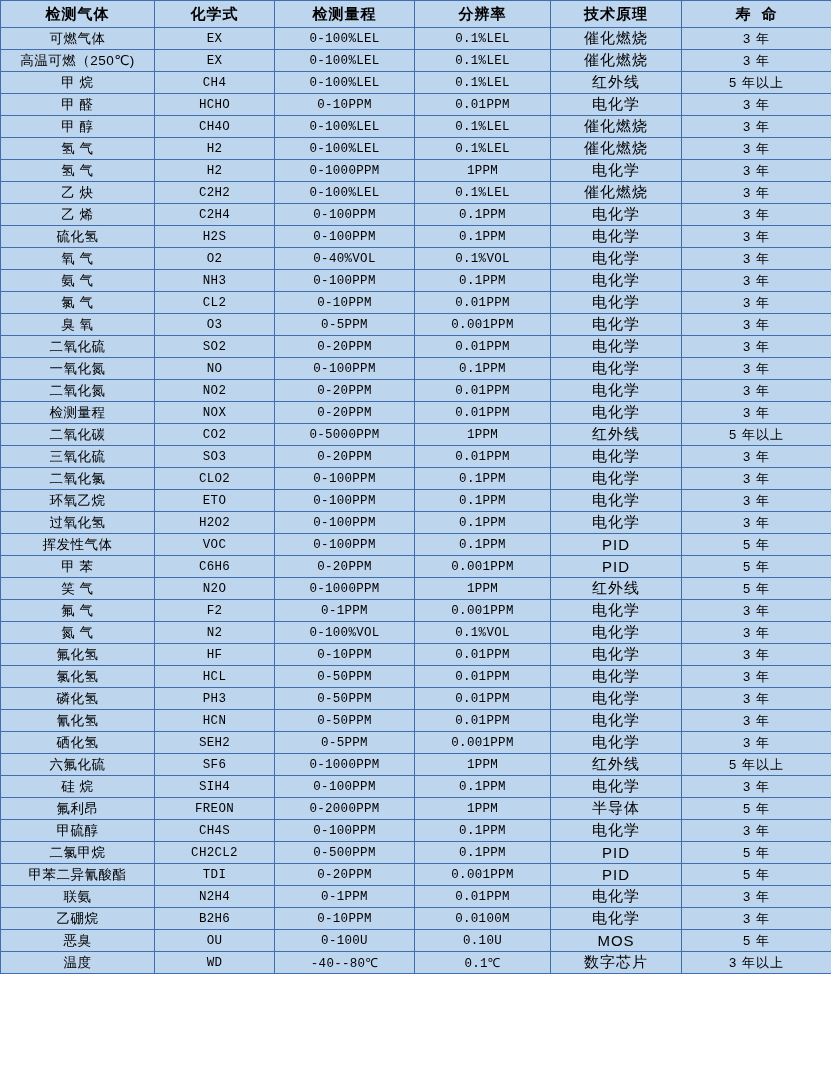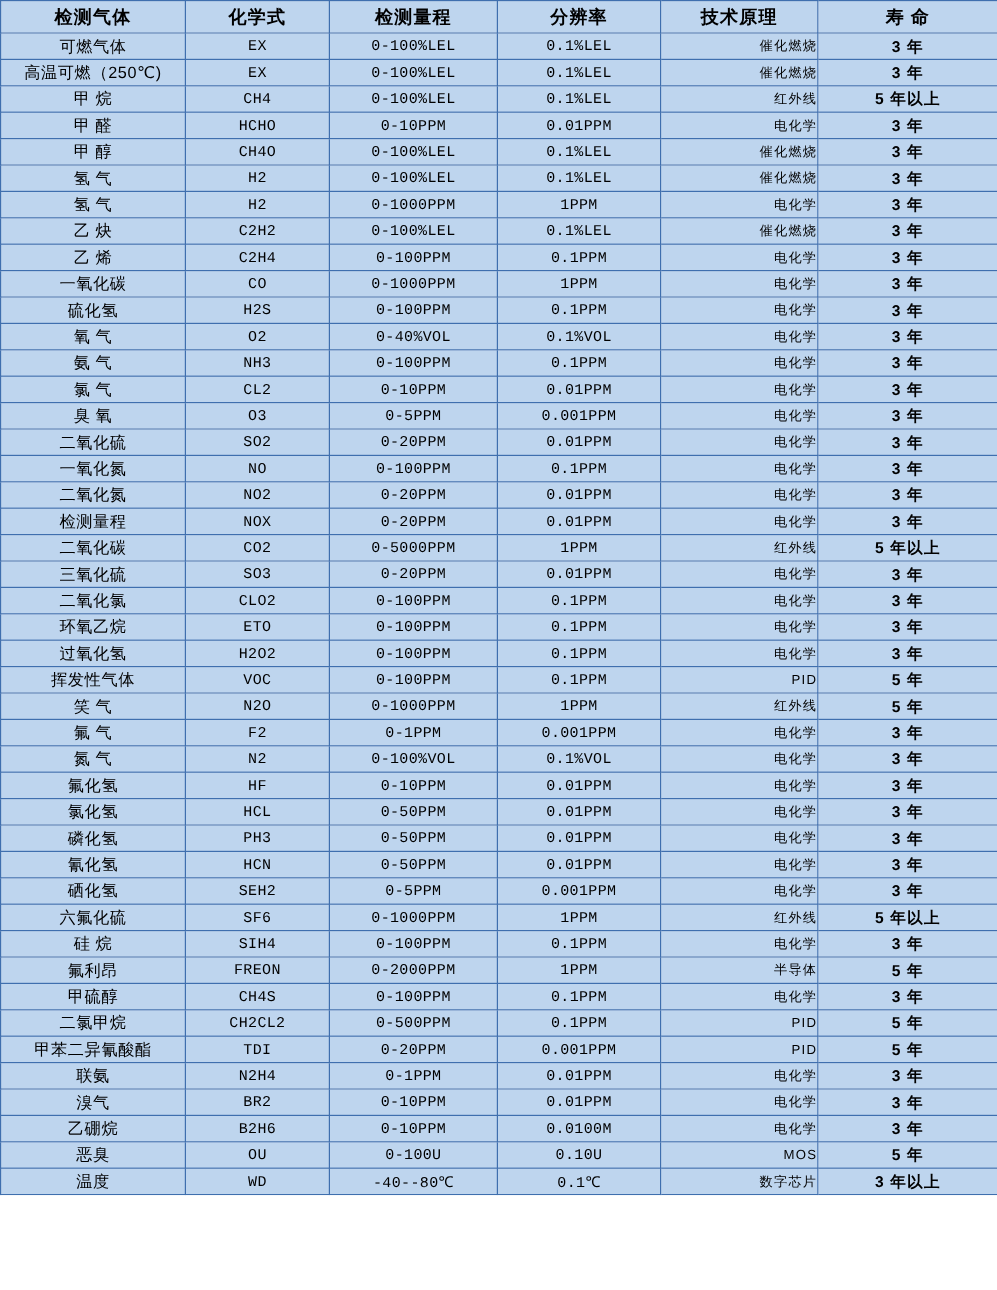--- a/index.html
+++ b/index.html
@@ -32,44 +32,42 @@
     color: #000000;
     padding: 0;
     overflow: hidden;
     white-space: nowrap;
   }
   table.gas-table thead th {
     height: 26px;
     font-size: 15px;
     font-weight: bold;
     letter-spacing: 1px;
-    font-family: Liberation Serif, serif;
+    font-family: Liberation Mono, monospace;
   }
   table.gas-table tbody td {
     height: 21px;
     font-size: 13px;
   }
   table.gas-table tbody td.name {
     font-size: 13.5px;
     letter-spacing: 0.5px;
   }
   table.gas-table tbody td.mono {
     font-family: "Liberation Mono", "DejaVu Sans Mono", monospace;
     font-size: 12.5px;
     letter-spacing: 0.3px;
   }
   table.gas-table tbody td.cn {
-    font-size: 11px;
+    font-size: 15px;
     letter-spacing: 1px;
-    text-align: right;
   }
   table.gas-table tbody td.life {
     font-size: 13px;
     letter-spacing: 1px;
-    font-weight: bold;
   }
 </style>
 </head>
 <body>
 
 <table class="gas-table">
   <colgroup>
     <col class="c0">
       <col class="c1">
       <col class="c2">
@@ -154,28 +152,20 @@
       </tr>
       <tr>
         <td class="name">乙 烯</td>
         <td class="mono">C2H4</td>
         <td class="mono">0-100PPM</td>
         <td class="mono">0.1PPM</td>
         <td class="cn">电化学</td>
         <td class="life">3 年</td>
       </tr>
       <tr>
-        <td class="name">一氧化碳</td>
-        <td class="mono">CO</td>
-        <td class="mono">0-1000PPM</td>
-        <td class="mono">1PPM</td>
-        <td class="cn">电化学</td>
-        <td class="life">3 年</td>
-      </tr>
-      <tr>
         <td class="name">硫化氢</td>
         <td class="mono">H2S</td>
         <td class="mono">0-100PPM</td>
         <td class="mono">0.1PPM</td>
         <td class="cn">电化学</td>
         <td class="life">3 年</td>
       </tr>
       <tr>
         <td class="name">氧 气</td>
         <td class="mono">O2</td>
@@ -282,20 +272,28 @@
       </tr>
       <tr>
         <td class="name">挥发性气体</td>
         <td class="mono">VOC</td>
         <td class="mono">0-100PPM</td>
         <td class="mono">0.1PPM</td>
         <td class="cn">PID</td>
         <td class="life">5 年</td>
       </tr>
       <tr>
+        <td class="name">甲 苯</td>
+        <td class="mono">C6H6</td>
+        <td class="mono">0-20PPM</td>
+        <td class="mono">0.001PPM</td>
+        <td class="cn">PID</td>
+        <td class="life">5 年</td>
+      </tr>
+      <tr>
         <td class="name">笑 气</td>
         <td class="mono">N2O</td>
         <td class="mono">0-1000PPM</td>
         <td class="mono">1PPM</td>
         <td class="cn">红外线</td>
         <td class="life">5 年</td>
       </tr>
       <tr>
         <td class="name">氟 气</td>
         <td class="mono">F2</td>
@@ -402,28 +400,20 @@
       </tr>
       <tr>
         <td class="name">联氨</td>
         <td class="mono">N2H4</td>
         <td class="mono">0-1PPM</td>
         <td class="mono">0.01PPM</td>
         <td class="cn">电化学</td>
         <td class="life">3 年</td>
       </tr>
       <tr>
-        <td class="name">溴气</td>
-        <td class="mono">BR2</td>
-        <td class="mono">0-10PPM</td>
-        <td class="mono">0.01PPM</td>
-        <td class="cn">电化学</td>
-        <td class="life">3 年</td>
-      </tr>
-      <tr>
         <td class="name">乙硼烷</td>
         <td class="mono">B2H6</td>
         <td class="mono">0-10PPM</td>
         <td class="mono">0.0100M</td>
         <td class="cn">电化学</td>
         <td class="life">3 年</td>
       </tr>
       <tr>
         <td class="name">恶臭</td>
         <td class="mono">OU</td>

